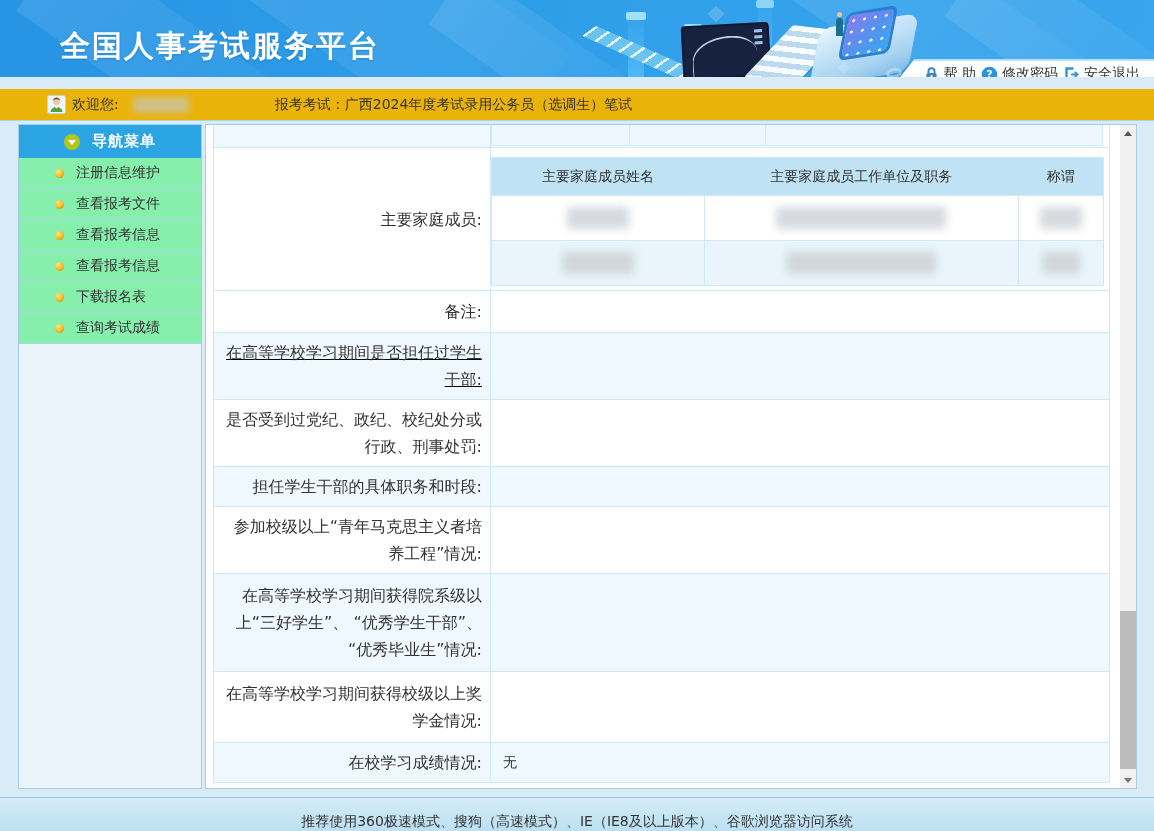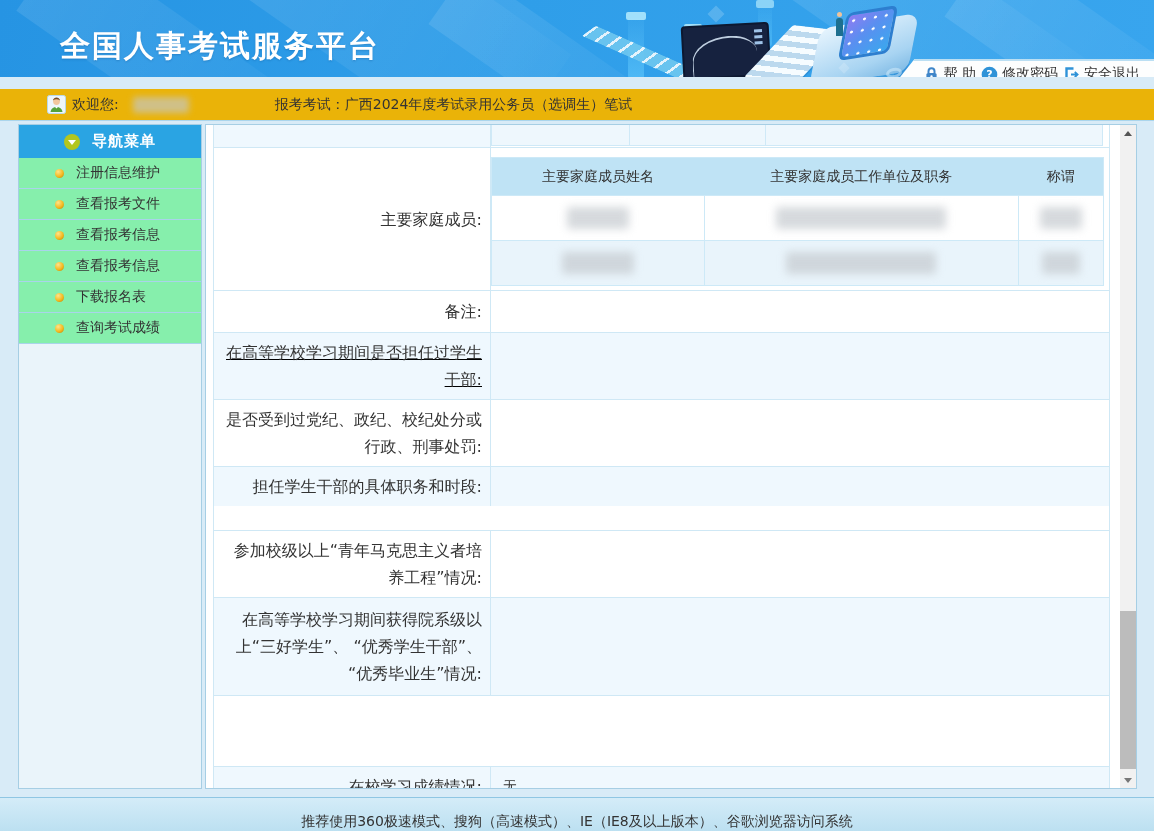--- a/index.html
+++ b/index.html
@@ -86,21 +86,21 @@
 
   
   .form { border:1px solid #cfe8f5; border-top:none; }
   .frow { display:flex; border-top:1px solid #cfe8f5; background:#fff; }
   .frow:first-child { border-top:none; }
   .frow.alt { background:#eff8fe; }
   .flabel { width:277px; border-right:1px solid #cfe8f5; display:flex; align-items:center; justify-content:flex-end;
     padding:6px 8px; font-size:16px; color:#333; line-height:27px; text-align:right; }
   .fvalue { flex:1; display:flex; align-items:center; padding:0 12px; font-size:14px; color:#333; }
   .h42{min-height:42px;} .h34{min-height:34px;text-decoration:underline;} .h60{min-height:60px;} .h35{min-height:35px;}
-  .h65{min-height:65px;margin-top:24px;} .h98{min-height:98px;} .h71{min-height:71px;} .h28{min-height:28px;}
+  .h65{min-height:65px;} .h98{min-height:98px;} .h71{min-height:71px;} .h28{min-height:28px;}
 
   
   .frow.partial { height:22px; overflow:hidden; }
   .frow.partial .flabel { background:#eff8fe; }
   .frow.partial .fvalue { padding:0; align-items:stretch; }
   .ptable { display:flex; width:612px; height:21px; border:1px solid #cfe9f7; border-top:none; background:#eef7fd; }
   .pcell { border-right:1px solid #cfe9f7; }
   .pc1{width:138px;} .pc2{width:136px;} .pc3{flex:1; border-right:none;}
 
   
@@ -342,20 +342,23 @@
           </div>
 
           <div class="frow alt h98">
             <div class="flabel">
                 <span>在高等学校学习期间获得院系级以上“三好学生”、 “优秀学生干部”、 “优秀毕业生”情况:</span>
               </div>
             <div class="fvalue"></div>
           </div>
 
           <div class="frow h71">
+            <div class="flabel">
+                <span>在高等学校学习期间获得校级以上奖学金情况:</span>
+              </div>
             <div class="fvalue"></div>
           </div>
 
           <div class="frow alt h28">
             <div class="flabel">
                 <span>在校学习成绩情况:</span>
               </div>
             <div class="fvalue">无</div>
           </div>
 

